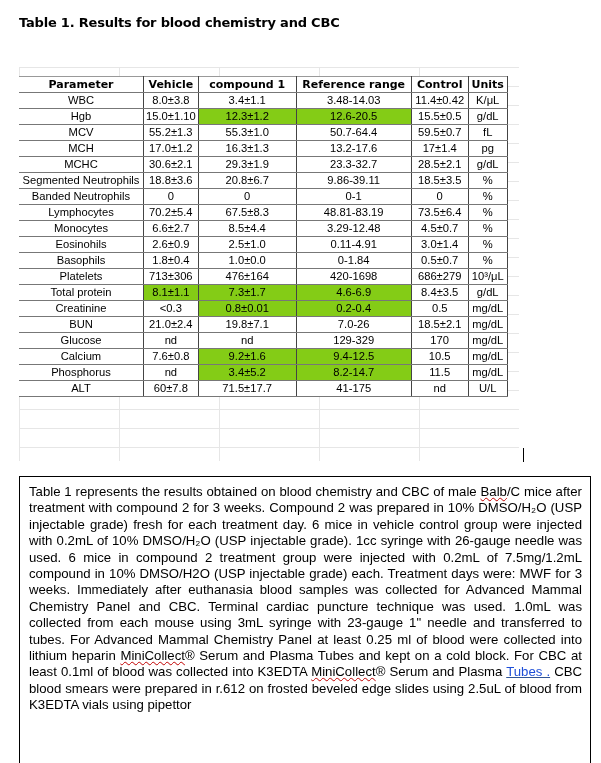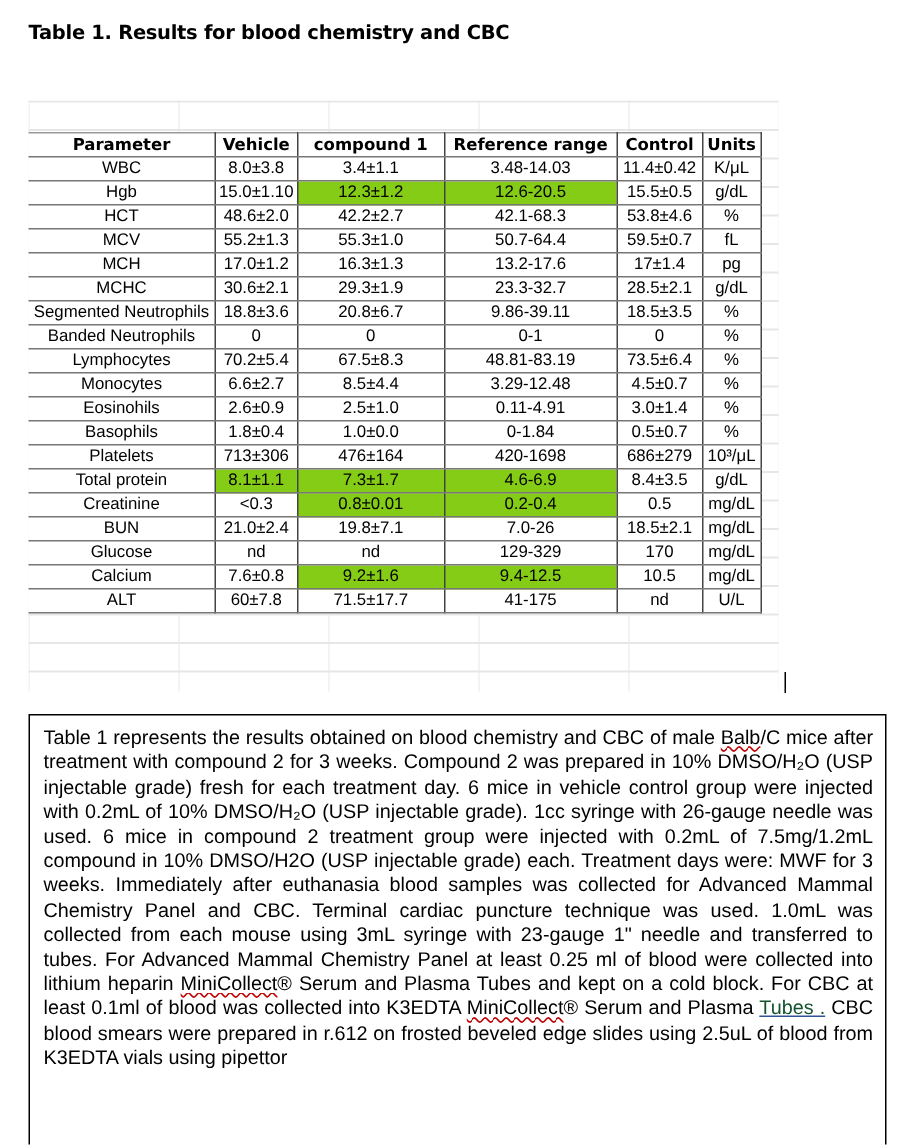--- a/index.html
+++ b/index.html
@@ -3,37 +3,37 @@
 <meta charset="utf-8">
 <style>
   html, body { margin: 0; padding: 0; background: #ffffff; }
   body { width: 601px; height: 763px; position: relative; overflow: hidden; font-family: "Liberation Sans", sans-serif; color: #000; }
   .title { position: absolute; left: 19px; top: 15px; font-family: "DejaVu Sans", sans-serif; font-weight: bold; font-size: 13px; letter-spacing: -0.2px; }
   .sheet-grid { position: absolute; left: 19px; top: 67px; width: 500px; height: 394px;
     background-image:
       linear-gradient(to right, #e6e6e6 1px, transparent 1px),
       linear-gradient(to bottom, #e6e6e6 1px, transparent 1px);
     background-size: 100px 19px; }
-  table.data { position: absolute; left: 19px; top: 88px; border-collapse: collapse; font-size: 11.2px; background: #fff; }
+  table.data { position: absolute; left: 19px; top: 76px; border-collapse: collapse; font-size: 11.2px; background: #fff; }
   table.data th, table.data td { border-left: 1px solid #444; border-right: 1px solid #444; border-bottom: 1px solid #777; padding: 0 2px; height: 15px; line-height: 15px; text-align: center; white-space: nowrap; }
   table.data tr:first-child th { border-top: 1px solid #999; }
   table.data th { font-family: "DejaVu Sans", sans-serif; font-weight: bold; font-size: 11px; }
   table.data td:first-child, table.data th:first-child { border-left: none; }
   td.hl { background: #84cc16; }
   td.param { width: 120px; }
   td.veh { width: 48px; }
   td.c1 { width: 93px; }
   td.ref { width: 110px; }
   td.ctrl { width: 52px; }
   td.unit { width: 34px; }
   .cursor { position: absolute; left: 523px; top: 448px; width: 1px; height: 14px; background: #000; }
   .desc-box { position: absolute; left: 19px; top: 476px; width: 572px; height: 300px; border: 1px solid #000; box-sizing: border-box; padding: 7px 8px 0 9px; }
   .desc { font-size: 13.2px; line-height: 16.4px; text-align: justify; margin: 0; }
   .squiggle { text-decoration: underline wavy #c00000; text-decoration-thickness: 1px; }
-  .link { color: #14532d; text-decoration: underline; text-decoration-color: #2f5496; }
+  .link { color: #1d4ed8; text-decoration: underline; text-decoration-color: #2f5496; }
 </style>
 </head>
 <body>
 
 <div class="title">Table 1. Results for blood chemistry and CBC</div>
 
 <div class="sheet-grid"></div>
 
 <table class="data">
   <thead>
@@ -57,28 +57,20 @@
       </tr>
       <tr>
         <td class="param">Hgb</td>
         <td class="veh">15.0±1.10</td>
         <td class="c1 hl">12.3±1.2</td>
         <td class="ref hl">12.6-20.5</td>
         <td class="ctrl">15.5±0.5</td>
         <td class="unit">g/dL</td>
       </tr>
       <tr>
-        <td class="param">HCT</td>
-        <td class="veh">48.6±2.0</td>
-        <td class="c1">42.2±2.7</td>
-        <td class="ref">42.1-68.3</td>
-        <td class="ctrl">53.8±4.6</td>
-        <td class="unit">%</td>
-      </tr>
-      <tr>
         <td class="param">MCV</td>
         <td class="veh">55.2±1.3</td>
         <td class="c1">55.3±1.0</td>
         <td class="ref">50.7-64.4</td>
         <td class="ctrl">59.5±0.7</td>
         <td class="unit">fL</td>
       </tr>
       <tr>
         <td class="param">MCH</td>
         <td class="veh">17.0±1.2</td>
@@ -185,20 +177,28 @@
       </tr>
       <tr>
         <td class="param">Calcium</td>
         <td class="veh">7.6±0.8</td>
         <td class="c1 hl">9.2±1.6</td>
         <td class="ref hl">9.4-12.5</td>
         <td class="ctrl">10.5</td>
         <td class="unit">mg/dL</td>
       </tr>
       <tr>
+        <td class="param">Phosphorus</td>
+        <td class="veh">nd</td>
+        <td class="c1 hl">3.4±5.2</td>
+        <td class="ref hl">8.2-14.7</td>
+        <td class="ctrl">11.5</td>
+        <td class="unit">mg/dL</td>
+      </tr>
+      <tr>
         <td class="param">ALT</td>
         <td class="veh">60±7.8</td>
         <td class="c1">71.5±17.7</td>
         <td class="ref">41-175</td>
         <td class="ctrl">nd</td>
         <td class="unit">U/L</td>
       </tr>
     </tbody>
 </table>
 

